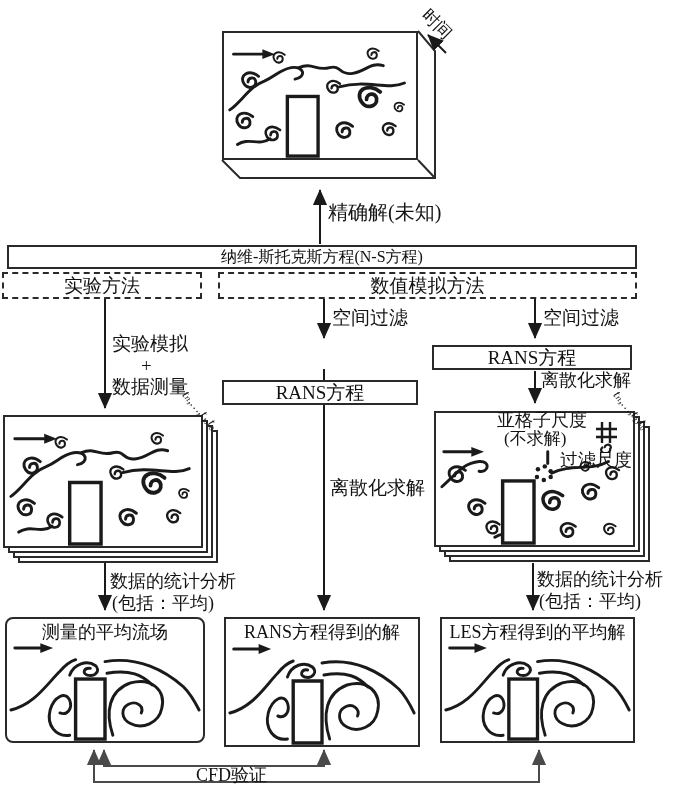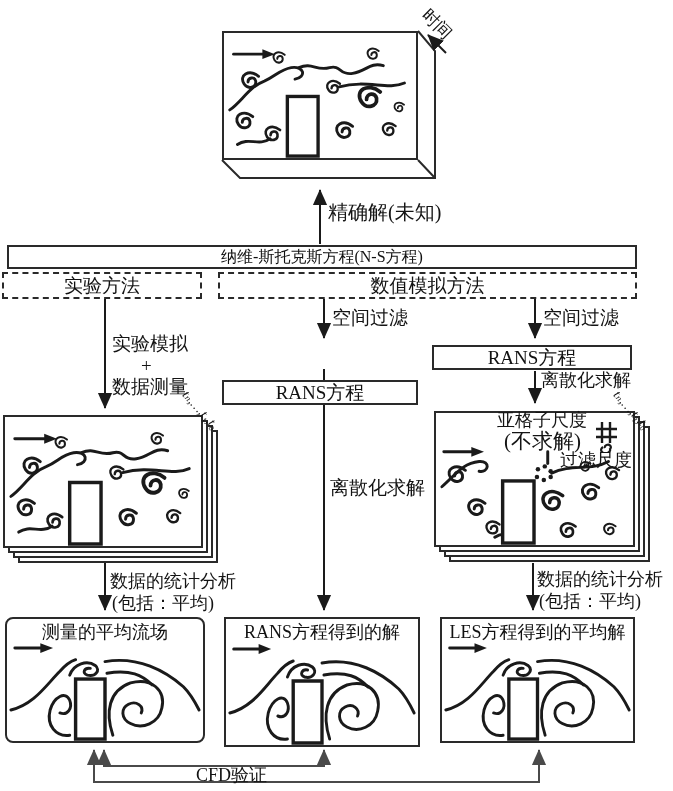--- a/index.html
+++ b/index.html
@@ -170,21 +170,21 @@
   <div class="sheet" style="left:449px;top:426px;width:201px;height:136px;z-index:2;"></div>
   <div class="sheet" style="left:444px;top:421px;width:201px;height:136px;z-index:2;"></div>
   <div class="sheet" style="left:439px;top:416px;width:201px;height:136px;z-index:2;"></div>
   <div class="sheet" style="left:434px;top:411px;width:201px;height:136px;z-index:3;">
     <svg width="197" height="132" viewBox="0 0 201 136" preserveAspectRatio="none">
       <use href="#turb2"></use>
     </svg>
   </div>
   <div class="lbl" style="left:621px;top:388px;font-size:13px;font-style:italic;transform:rotate(48deg);transform-origin:left top;">tₙ,…,t₁,t₀</div>
   <div class="lbl" style="left:497px;top:411px;font-size:18px;">亚格子尺度</div>
-  <div class="lbl" style="left:504px;top:430px;font-size:21px;">(不求解)</div>
+  <div class="lbl" style="left:504px;top:430px;font-size:17px;">(不求解)</div>
   <div class="lbl" style="left:560px;top:451px;font-size:18px;">过滤尺度</div>
   <svg style="position:absolute;left:594px;top:421px;z-index:5;" width="26" height="32" viewBox="0 0 26 32">
     <path d="M8,1 V22 M16,1 V22 M2,8 H23 M2,16 H23" stroke="#1a1a1a" stroke-width="2.4" fill="none"></path>
     <path d="M9,26 a4.5,3.5 0 1 0 7,2 a3,2.5 0 1 0 -5,-1" stroke="#1a1a1a" stroke-width="2.2" fill="none"></path>
   </svg>
 
   <div class="lbl" style="left:110px;top:572px;font-size:18px;">数据的统计分析</div>
   <div class="lbl" style="left:112px;top:594px;font-size:18px;">(包括：平均)</div>
   <div class="lbl" style="left:537px;top:570px;font-size:18px;">数据的统计分析</div>
   <div class="lbl" style="left:539px;top:592px;font-size:18px;">(包括：平均)</div>

